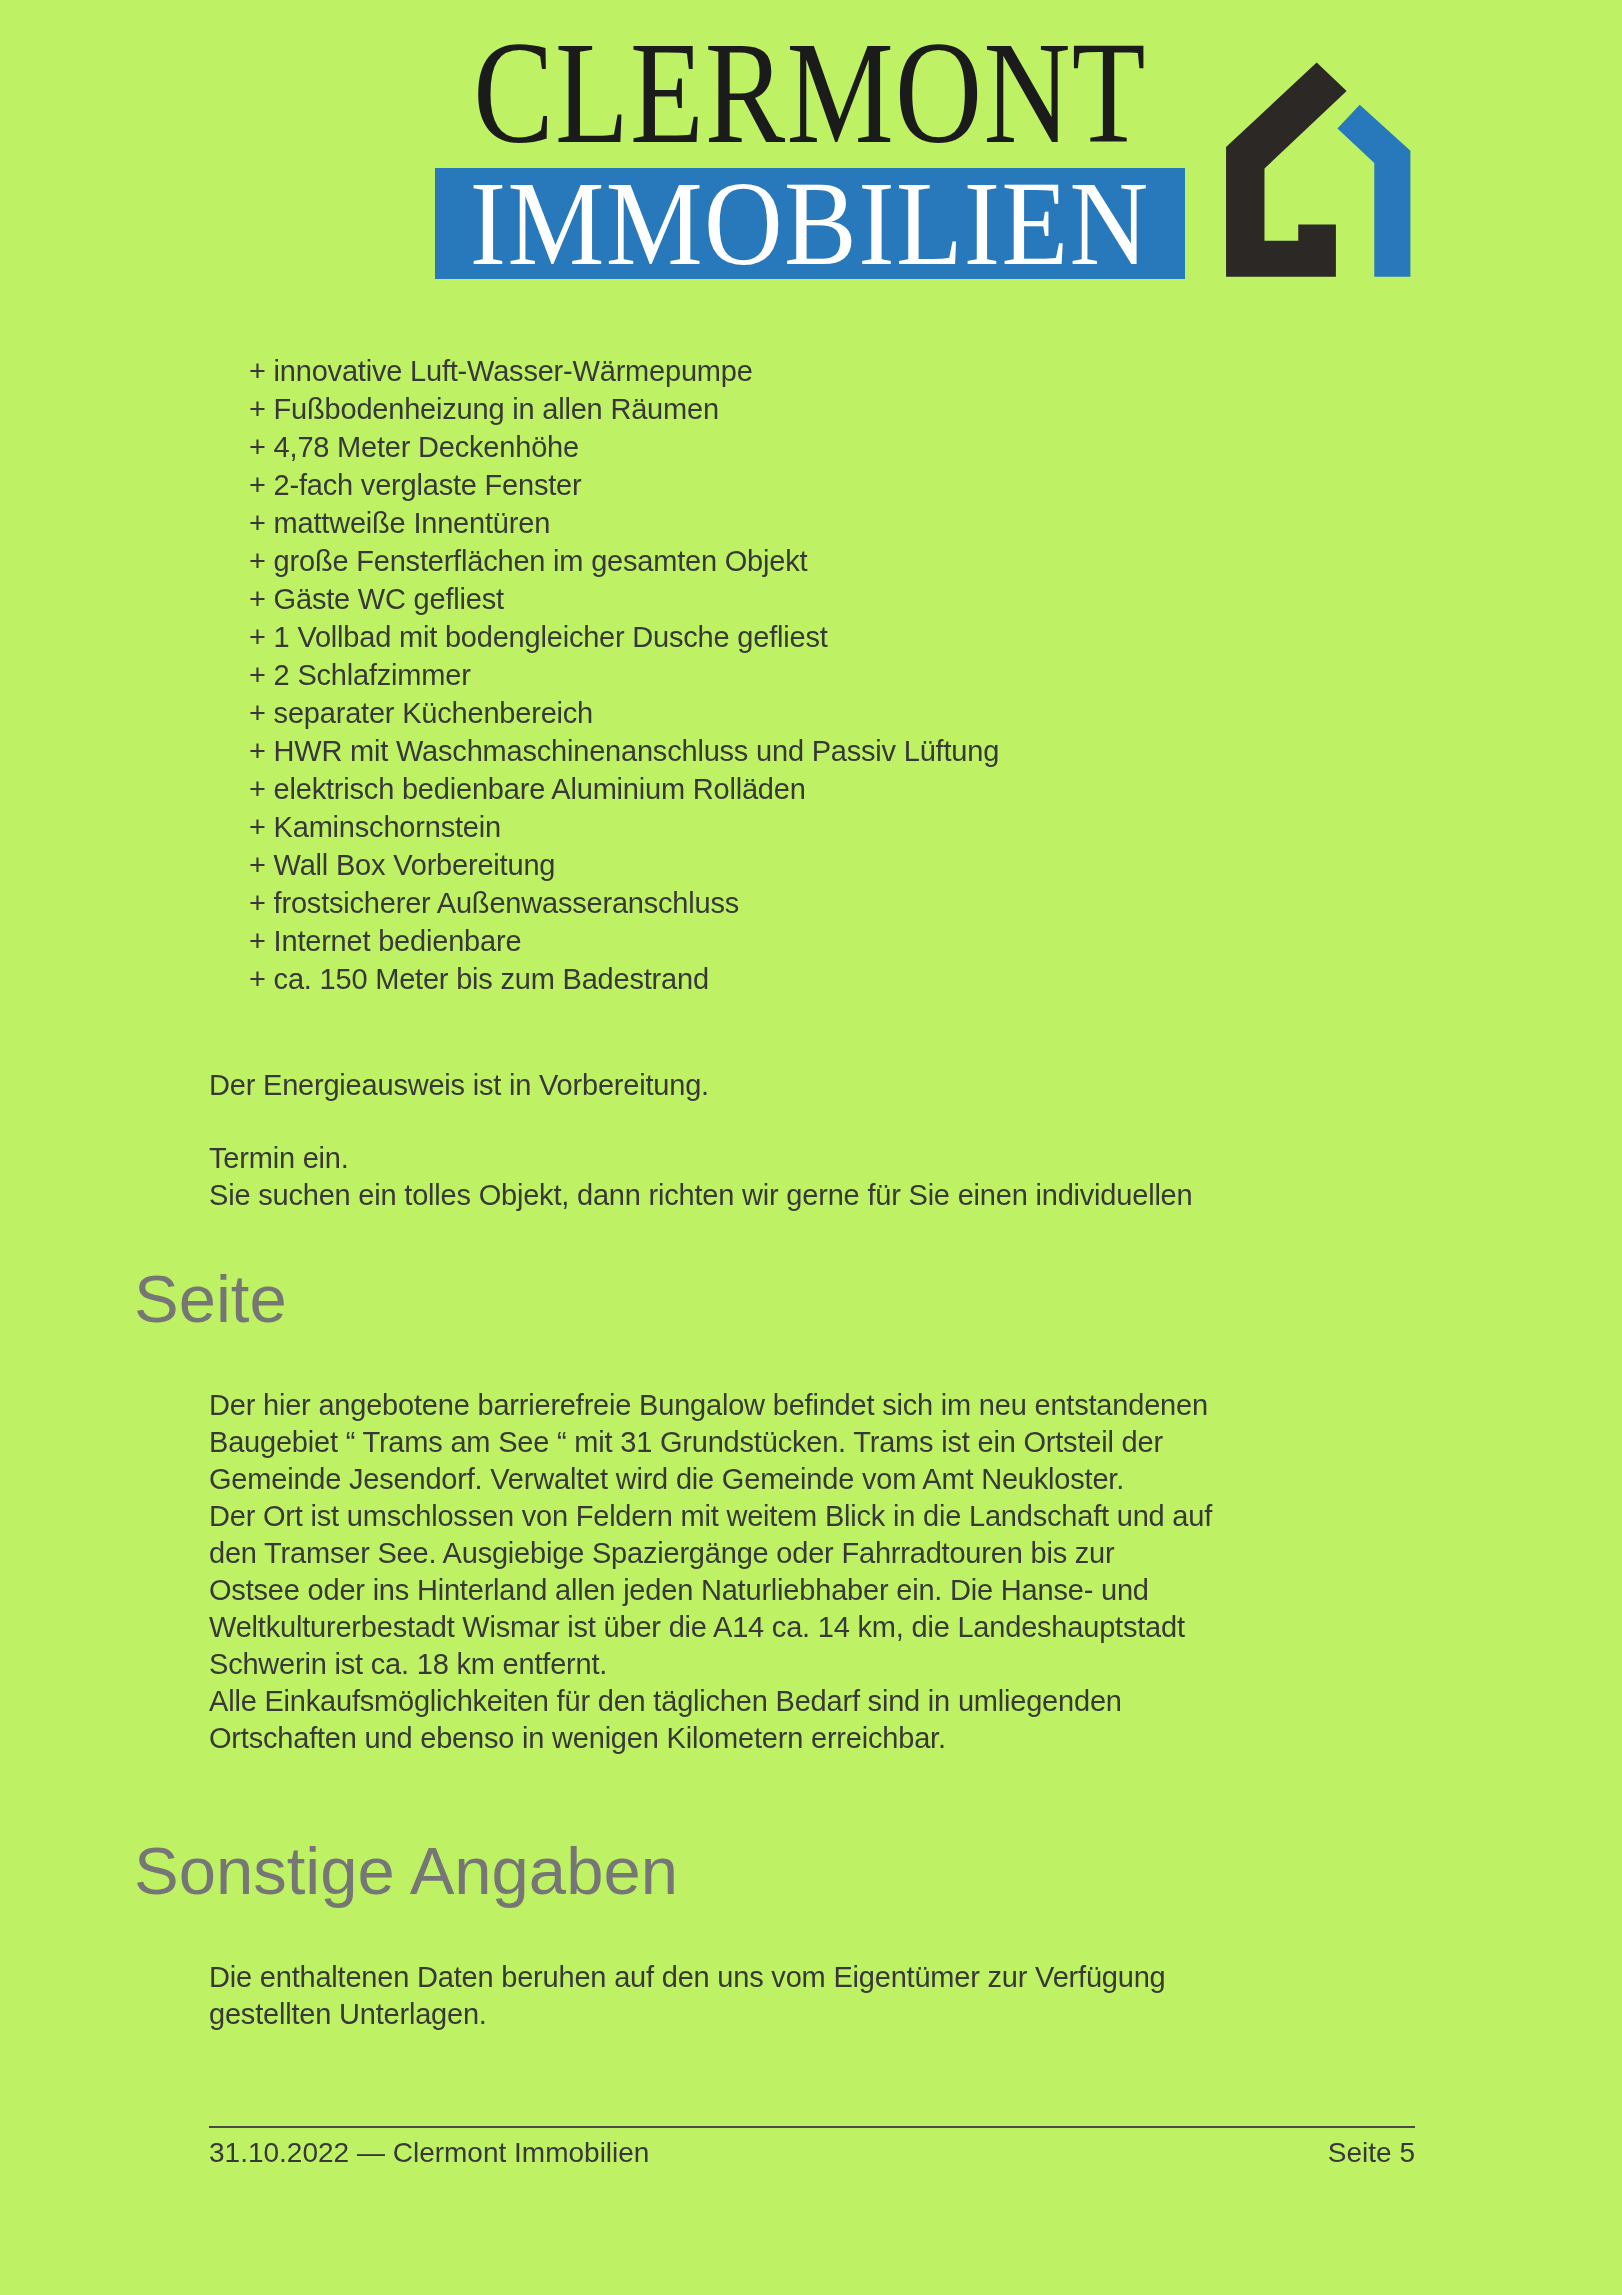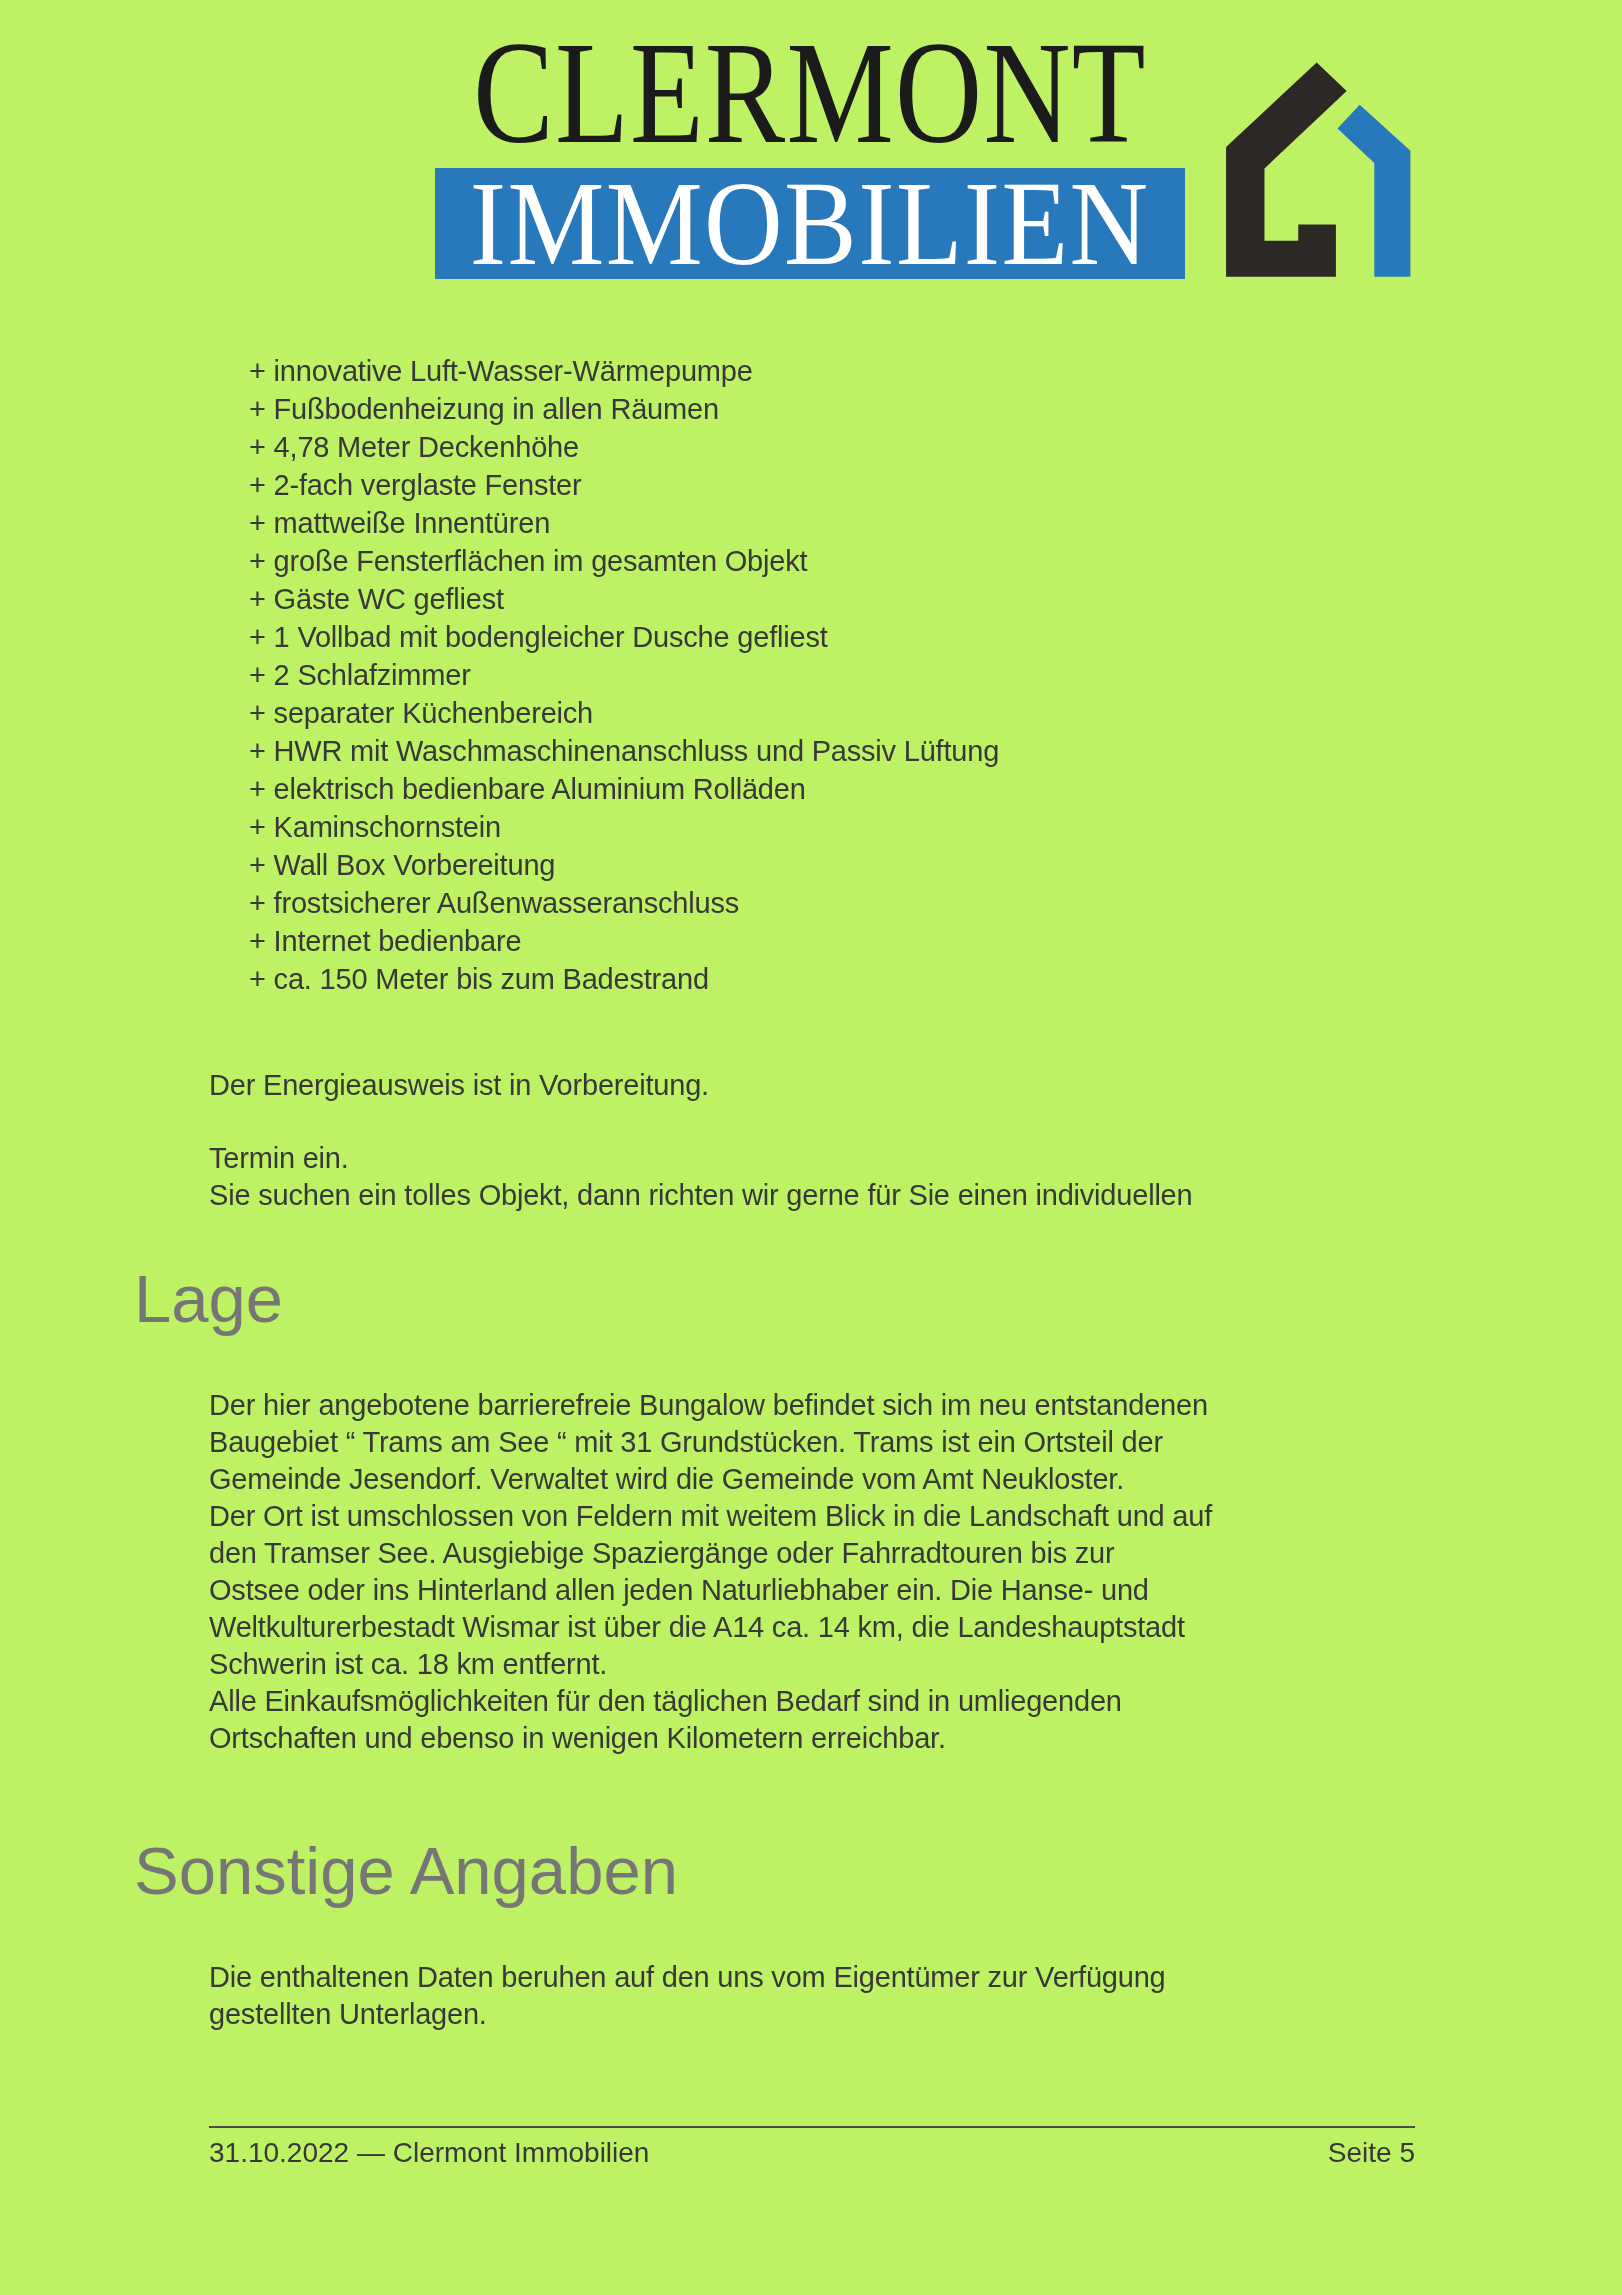--- a/index.html
+++ b/index.html
@@ -108,21 +108,21 @@
   </div>
 
   <div class="textblock para1">
     <div class="line">Der Energieausweis ist in Vorbereitung.</div>
   </div>
   <div class="textblock para2">
     <div class="line">Termin ein.</div>
       <div class="line">Sie suchen ein tolles Objekt, dann richten wir gerne für Sie einen individuellen</div>
   </div>
 
-  <h2 class="section-heading heading-lage">Lage</h2>
+  <h2 class="section-heading heading-lage">Seite</h2>
   <div class="textblock para-lage">
     <div class="line">Der hier angebotene barrierefreie Bungalow befindet sich im neu entstandenen</div>
       <div class="line">Baugebiet “ Trams am See “ mit 31 Grundstücken. Trams ist ein Ortsteil der</div>
       <div class="line">Gemeinde Jesendorf. Verwaltet wird die Gemeinde vom Amt Neukloster.</div>
       <div class="line">Der Ort ist umschlossen von Feldern mit weitem Blick in die Landschaft und auf</div>
       <div class="line">den Tramser See. Ausgiebige Spaziergänge oder Fahrradtouren bis zur</div>
       <div class="line">Ostsee oder ins Hinterland allen jeden Naturliebhaber ein. Die Hanse- und</div>
       <div class="line">Weltkulturerbestadt Wismar ist über die A14 ca. 14 km, die Landeshauptstadt</div>
       <div class="line">Schwerin ist ca. 18 km entfernt.</div>
       <div class="line">Alle Einkaufsmöglichkeiten für den täglichen Bedarf sind in umliegenden</div>

